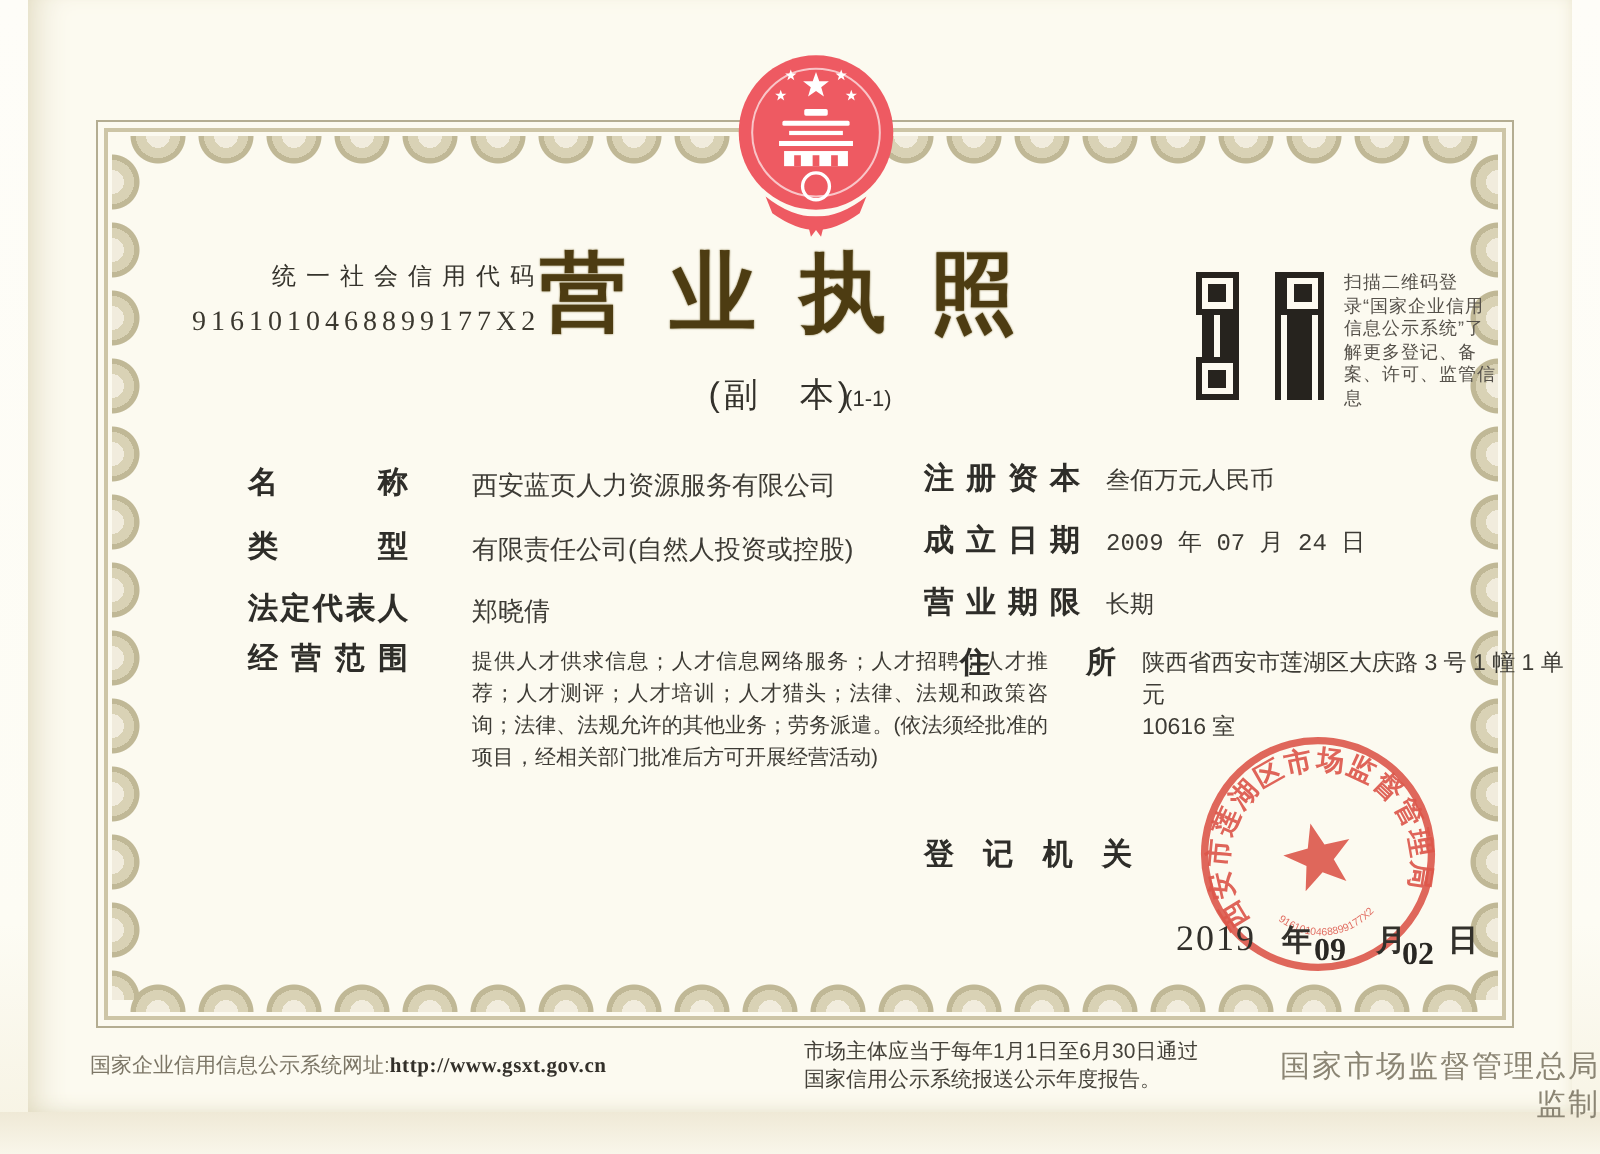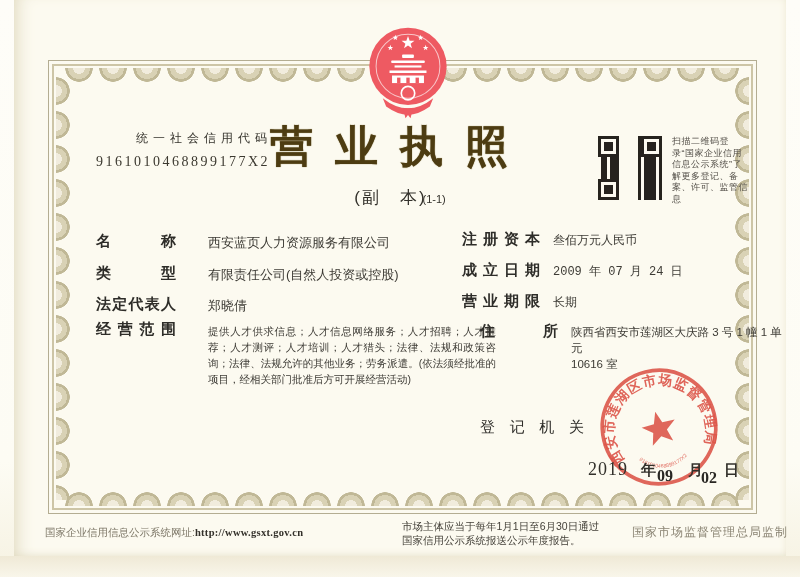--- a/index.html
+++ b/index.html
@@ -64,54 +64,54 @@
   
   .qr-wrap{ position:absolute; left:598px; top:136px; width:64px; height:64px; }
   .qr-caption{ position:absolute; left:672px; top:136px; width:78px;
     font-size:9px; line-height:11.5px; color:#55514a; letter-spacing:.5px;}
 
   
   .field{ position:absolute; }
   .flabel{ display:inline-block; font-weight:bold; color:#2e2d29; font-size:15px;
     text-align:justify; text-align-last:justify; vertical-align:top;}
   .fvalue{ display:inline-block; color:#3d3b35; vertical-align:top; }
-  .colL .flabel{ width:80px; }
+  .colL .flabel{ width:80px;margin-left:28px; }
   .colL .fvalue{ margin-left:32px; }
   .colR .flabel{ width:78px; }
   .colR .fvalue{ margin-left:13px; }
   .v13{ font-size:13px; padding-top:2px;}
   .v12{ font-size:12px; padding-top:2px;font-family:Liberation Mono, monospace;}
   .scope .fvalue{ width:288px; font-size:10.5px; line-height:16px; padding-top:3px;
     text-align:justify; }
   .addr .fvalue{ width:222px; font-size:11.5px; line-height:16px; padding-top:2px;
     white-space:pre-line;}
 
   
   .reg-label{ position:absolute; left:462px; top:418px; width:104px;
-    font-size:15px; font-weight:normal; color:#2e2d29;
-    text-align:justify; text-align-last:justify;margin-left:18px; }
+    font-size:15px; font-weight:bold; color:#2e2d29;
+    text-align:justify; text-align-last:justify; }
   .seal{ position:absolute; left:596px; top:364px; width:126px; height:126px;
     transform:rotate(-14deg); mix-blend-mode:multiply; opacity:.92; z-index:6;}
   .date-row{ position:absolute; left:0; top:0; width:800px; height:0; z-index:7;
     font-family:"Liberation Serif",serif; color:#32302b;}
   .date-row span{ position:absolute; }
   .d-year{ left:588px; top:459px; font-size:18px; letter-spacing:1px;}
   .d-yu{ left:641px; top:461px; font-size:15px; font-weight:bold;}
   .d-month{ left:657px; top:467px; font-size:16px; font-weight:bold; color:#292723;}
   .d-mu{ left:688px; top:461px; font-size:15px; font-weight:bold;}
   .d-day{ left:701px; top:469px; font-size:16px; font-weight:bold; color:#292723;}
   .d-du{ left:724px; top:461px; font-size:15px; font-weight:bold;}
 
   
   .footer-left{ position:absolute; left:45px; top:526px; font-size:10.5px; color:#7c7666;}
   .footer-left b{ color:#33302a; font-family:"Liberation Serif",serif; letter-spacing:.3px;}
   .footer-mid{ position:absolute; left:402px; top:519px; font-size:10.5px; color:#45423a;
     line-height:14px; }
-  .footer-right{ position:absolute; left:632px; top:524px; font-size:12px; color:#8b8574;
-    letter-spacing:1px;}
+  .footer-right{ position:absolute; left:632px; top:524px; font-size:15px; color:#8b8574;
+    letter-spacing:1px;text-align:right;}
 </style>
 </head>
 <body>
 
 <div class="stage">
   <div class="paper"></div>
   <div class="photo-bottom"></div>
 
   <div class="frame">
     <div class="frame-inner">

